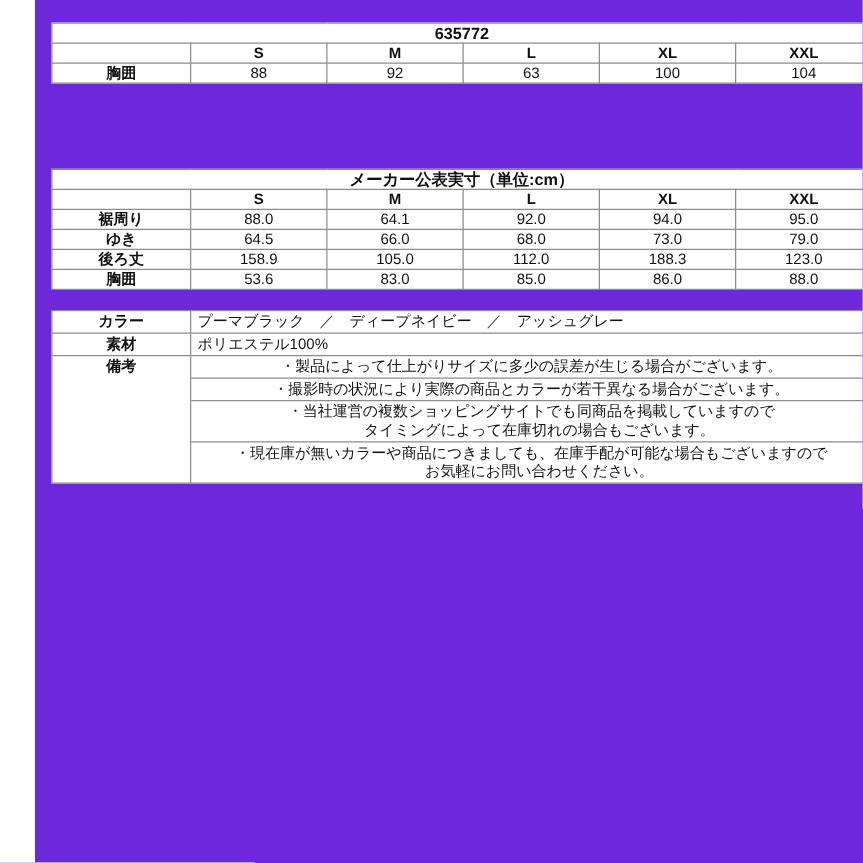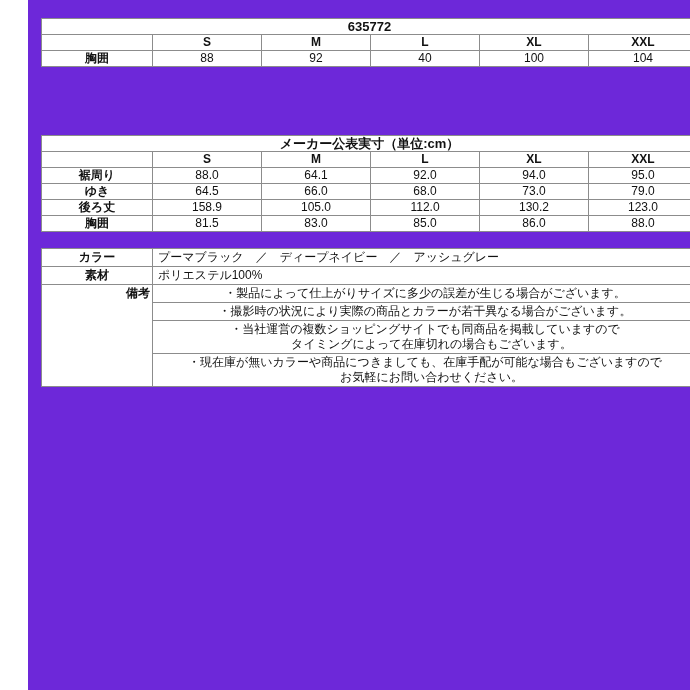--- a/index.html
+++ b/index.html
@@ -35,21 +35,21 @@
   }
   #t1, #t2, #t3 { border: 1px solid #7e7e7e; }
   .c-label { width: 111px; }
   .b { font-weight: bold; }
   .center { text-align: center; }
   th { font-weight: bold; text-align: center; }
   .title-row td { font-weight: bold; text-align: center; font-size: 13px; }
   .val { text-align: left; padding: 1px 5px; }
   .note-cell { text-align: center; padding: 1px 5px; line-height: 15px; height: auto; }
   .cont { padding-left: 13px; }
-  .top { vertical-align: top; padding-top: 1px; text-align: right; }
+  .top { vertical-align: top; padding-top: 1px; }
 </style>
 </head>
 <body>
 
 <div class="page">
 
   <table id="t1">
     <colgroup>
       <col class="c-label">
         <col>
@@ -67,21 +67,21 @@
         <td class="b center">S</td>
         <td class="b center">M</td>
         <td class="b center">L</td>
         <td class="b center">XL</td>
         <td class="b center">XXL</td>
       </tr>
       <tr>
         <td class="b center">胸囲</td>
         <td class="center">88</td>
         <td class="center">92</td>
-        <td class="center">40</td>
+        <td class="center">63</td>
         <td class="center">100</td>
         <td class="center">104</td>
       </tr>
     </tbody>
   </table>
 
   <table id="t2">
     <colgroup>
       <col class="c-label">
         <col>
@@ -116,26 +116,26 @@
         <td class="center">66.0</td>
         <td class="center">68.0</td>
         <td class="center">73.0</td>
         <td class="center">79.0</td>
       </tr>
       <tr>
         <td class="b center">後ろ丈</td>
         <td class="center">158.9</td>
         <td class="center">105.0</td>
         <td class="center">112.0</td>
-        <td class="center">130.2</td>
+        <td class="center">188.3</td>
         <td class="center">123.0</td>
       </tr>
       <tr>
         <td class="b center">胸囲</td>
-        <td class="center">81.5</td>
+        <td class="center">53.6</td>
         <td class="center">83.0</td>
         <td class="center">85.0</td>
         <td class="center">86.0</td>
         <td class="center">88.0</td>
       </tr>
     </tbody>
   </table>
 
   <table id="t3">
     <colgroup>

